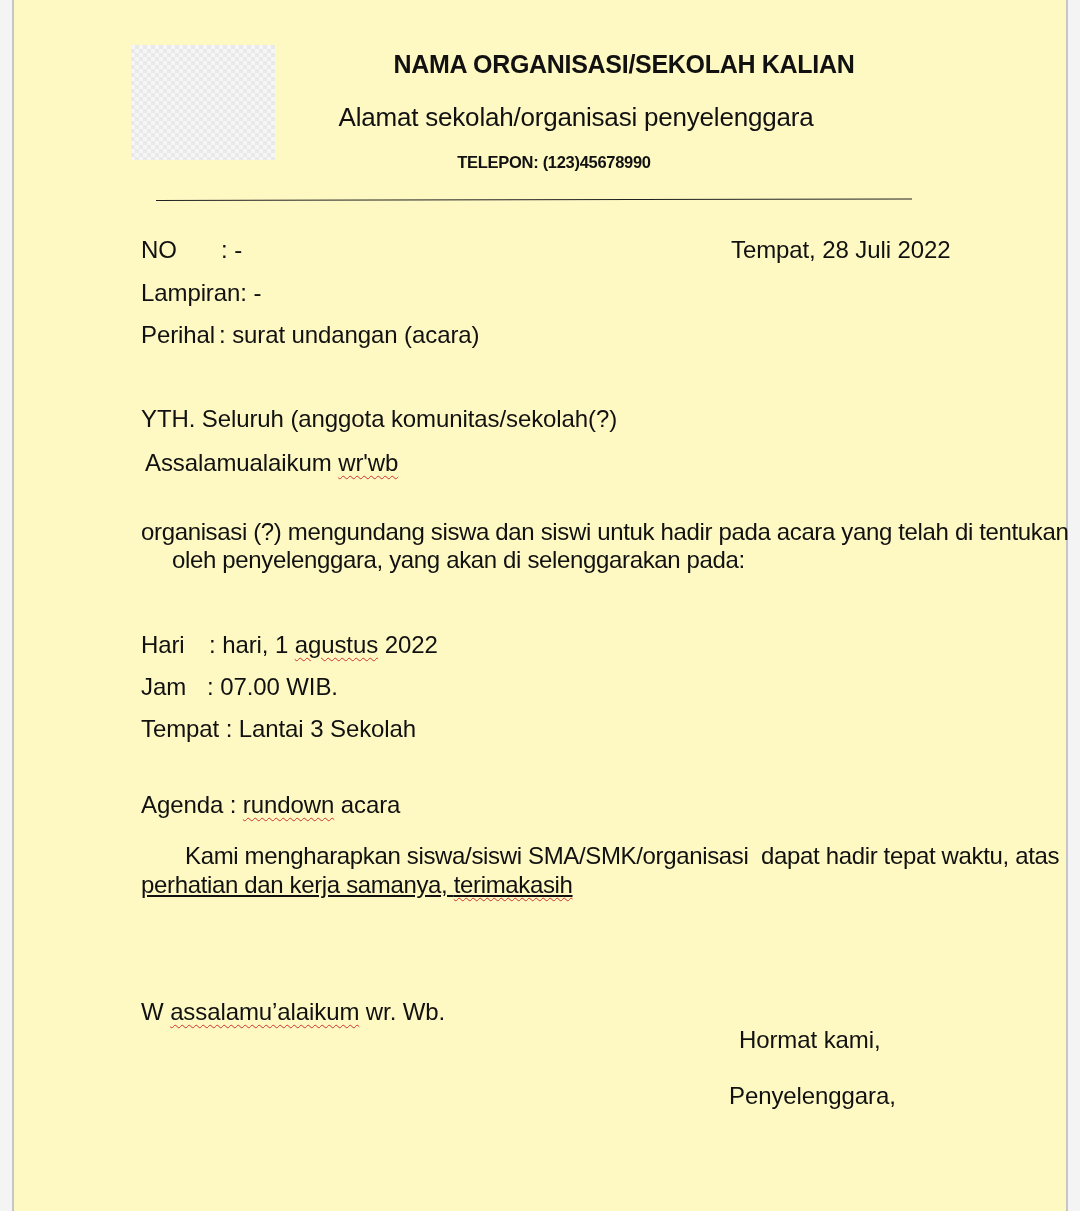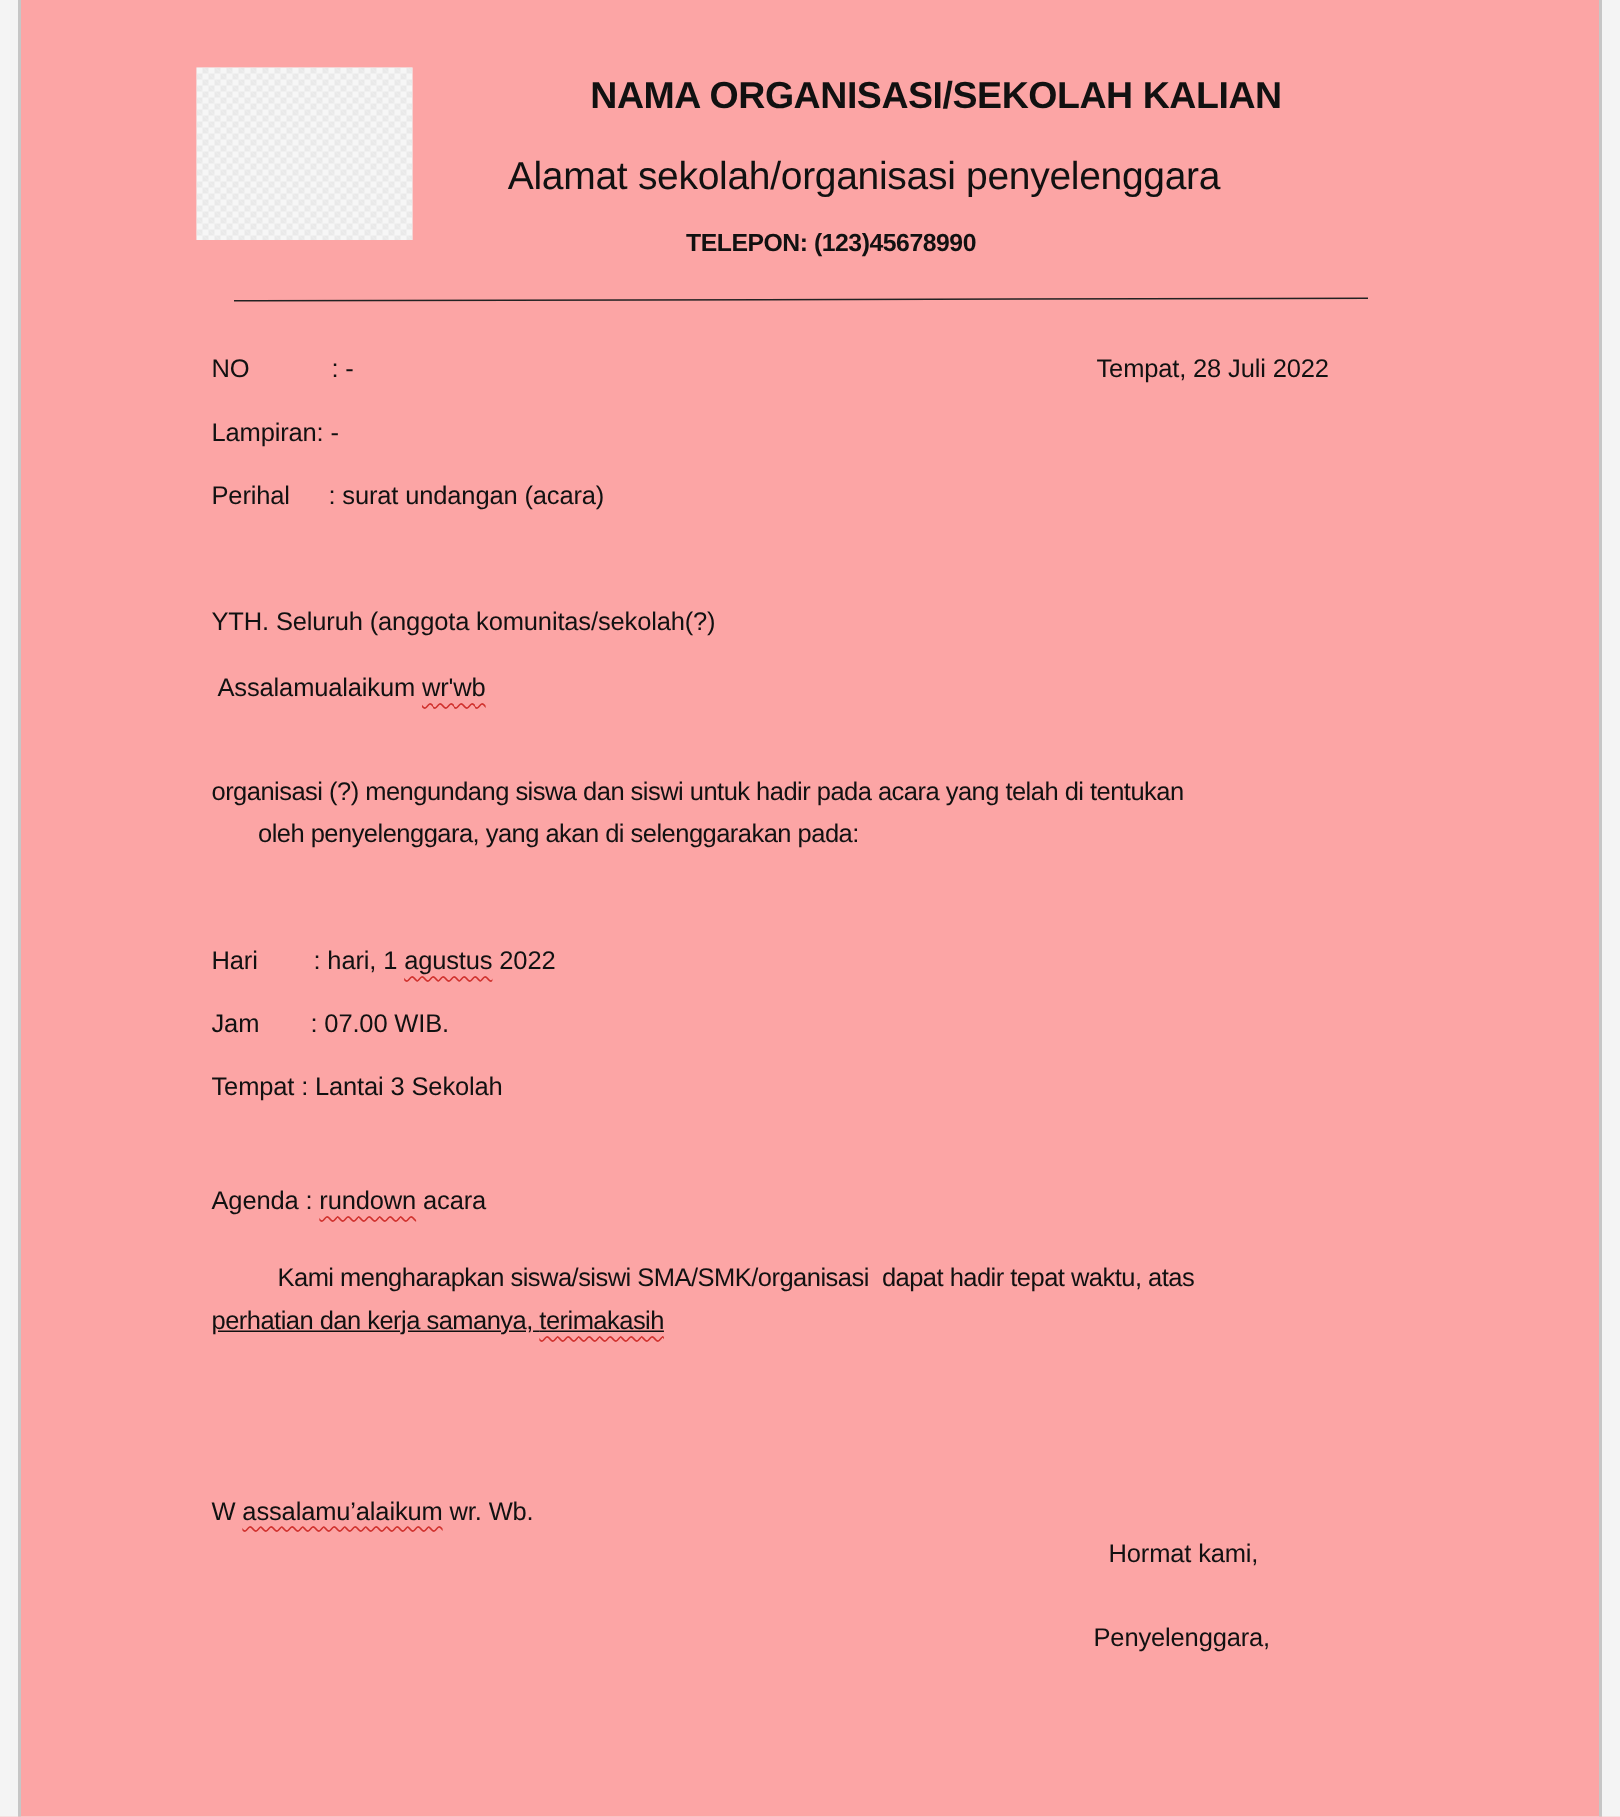--- a/index.html
+++ b/index.html
@@ -11,21 +11,21 @@
       background: #f4f4f4;
       font-family: "Liberation Sans", "DejaVu Sans", sans-serif;
       color: #111;
     }
     .page {
       position: absolute;
       left: 12px;
       top: 0;
       width: 1056px;
       height: 1211px;
-      background: #fca5a5;
+      background: #fef9c3;
       border-left: 2px solid #c6c6c6;
       border-right: 2px solid #c6c6c6;
       box-sizing: border-box;
     }
     .abs { position: absolute; white-space: pre; }
     .logo {
       position: absolute;
       left: 117px;
       top: 45px;
       width: 144px;
@@ -56,21 +56,21 @@
     .header-rule {
       position: absolute;
       left: 142px;
       top: 200px;
       width: 756px;
       height: 0;
       border-top: 1.6px solid #222;
       transform: rotate(-0.12deg);
       transform-origin: left center;
     }
-    .txt { font-size: 17px; letter-spacing: -0.1px; }
+    .txt { font-size: 24px; letter-spacing: -0.1px; }
     .sp {
       text-decoration: underline wavy #d0312d;
       text-decoration-thickness: 1px;
       text-underline-offset: 4px;
     }
   </style>
 </head>
 <body>
 
 <div class="page">

